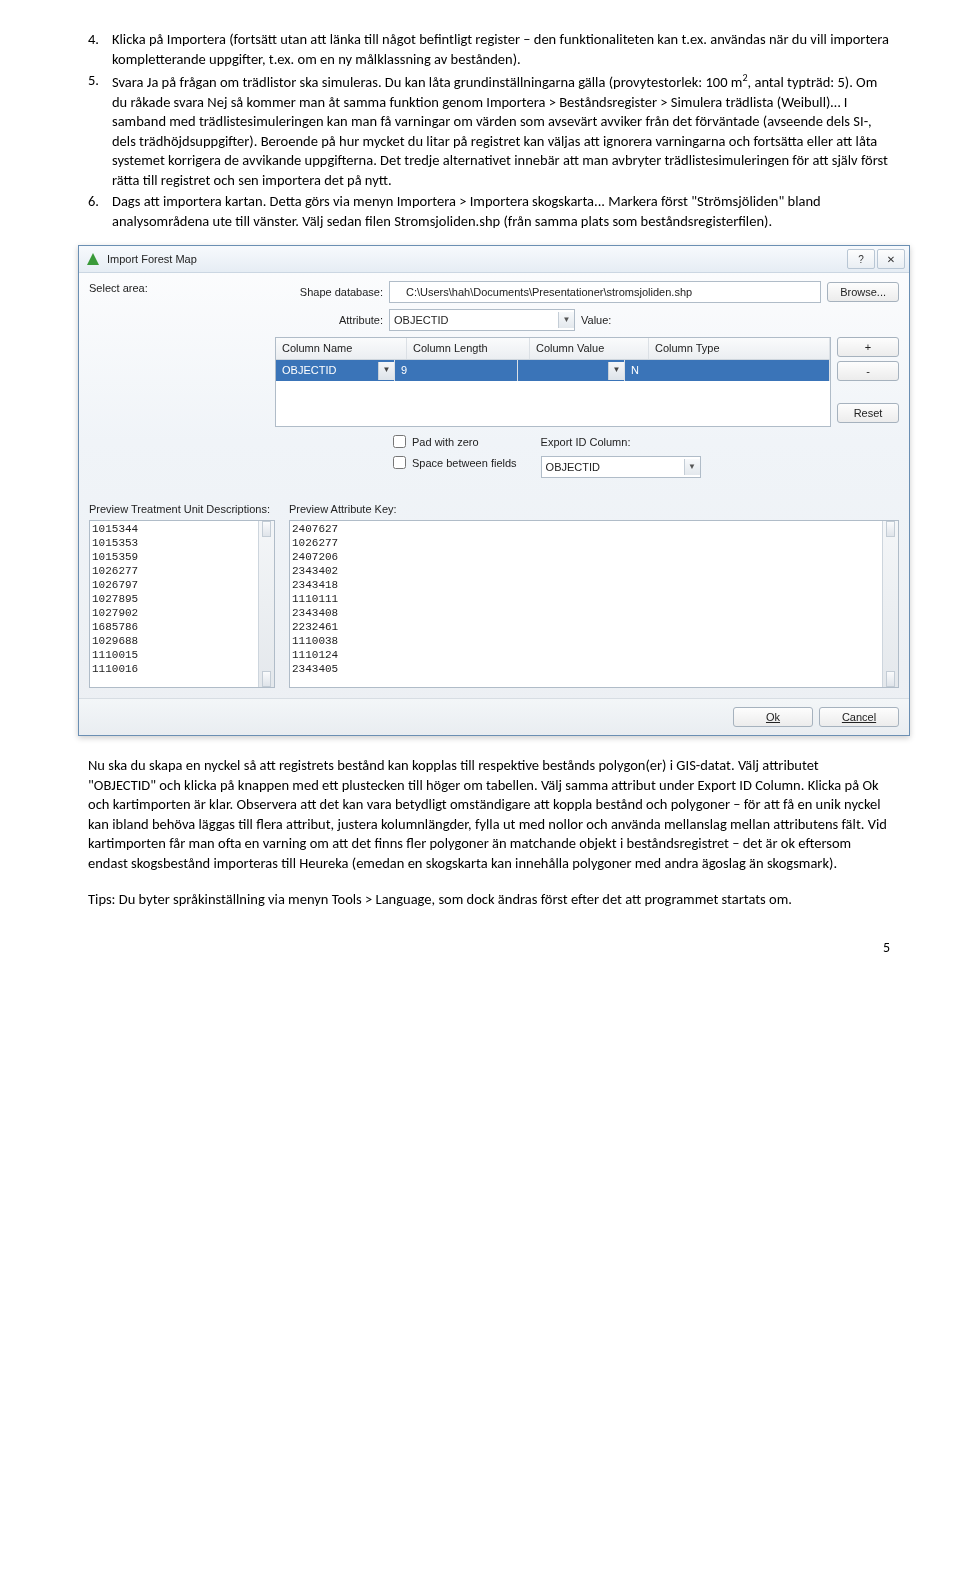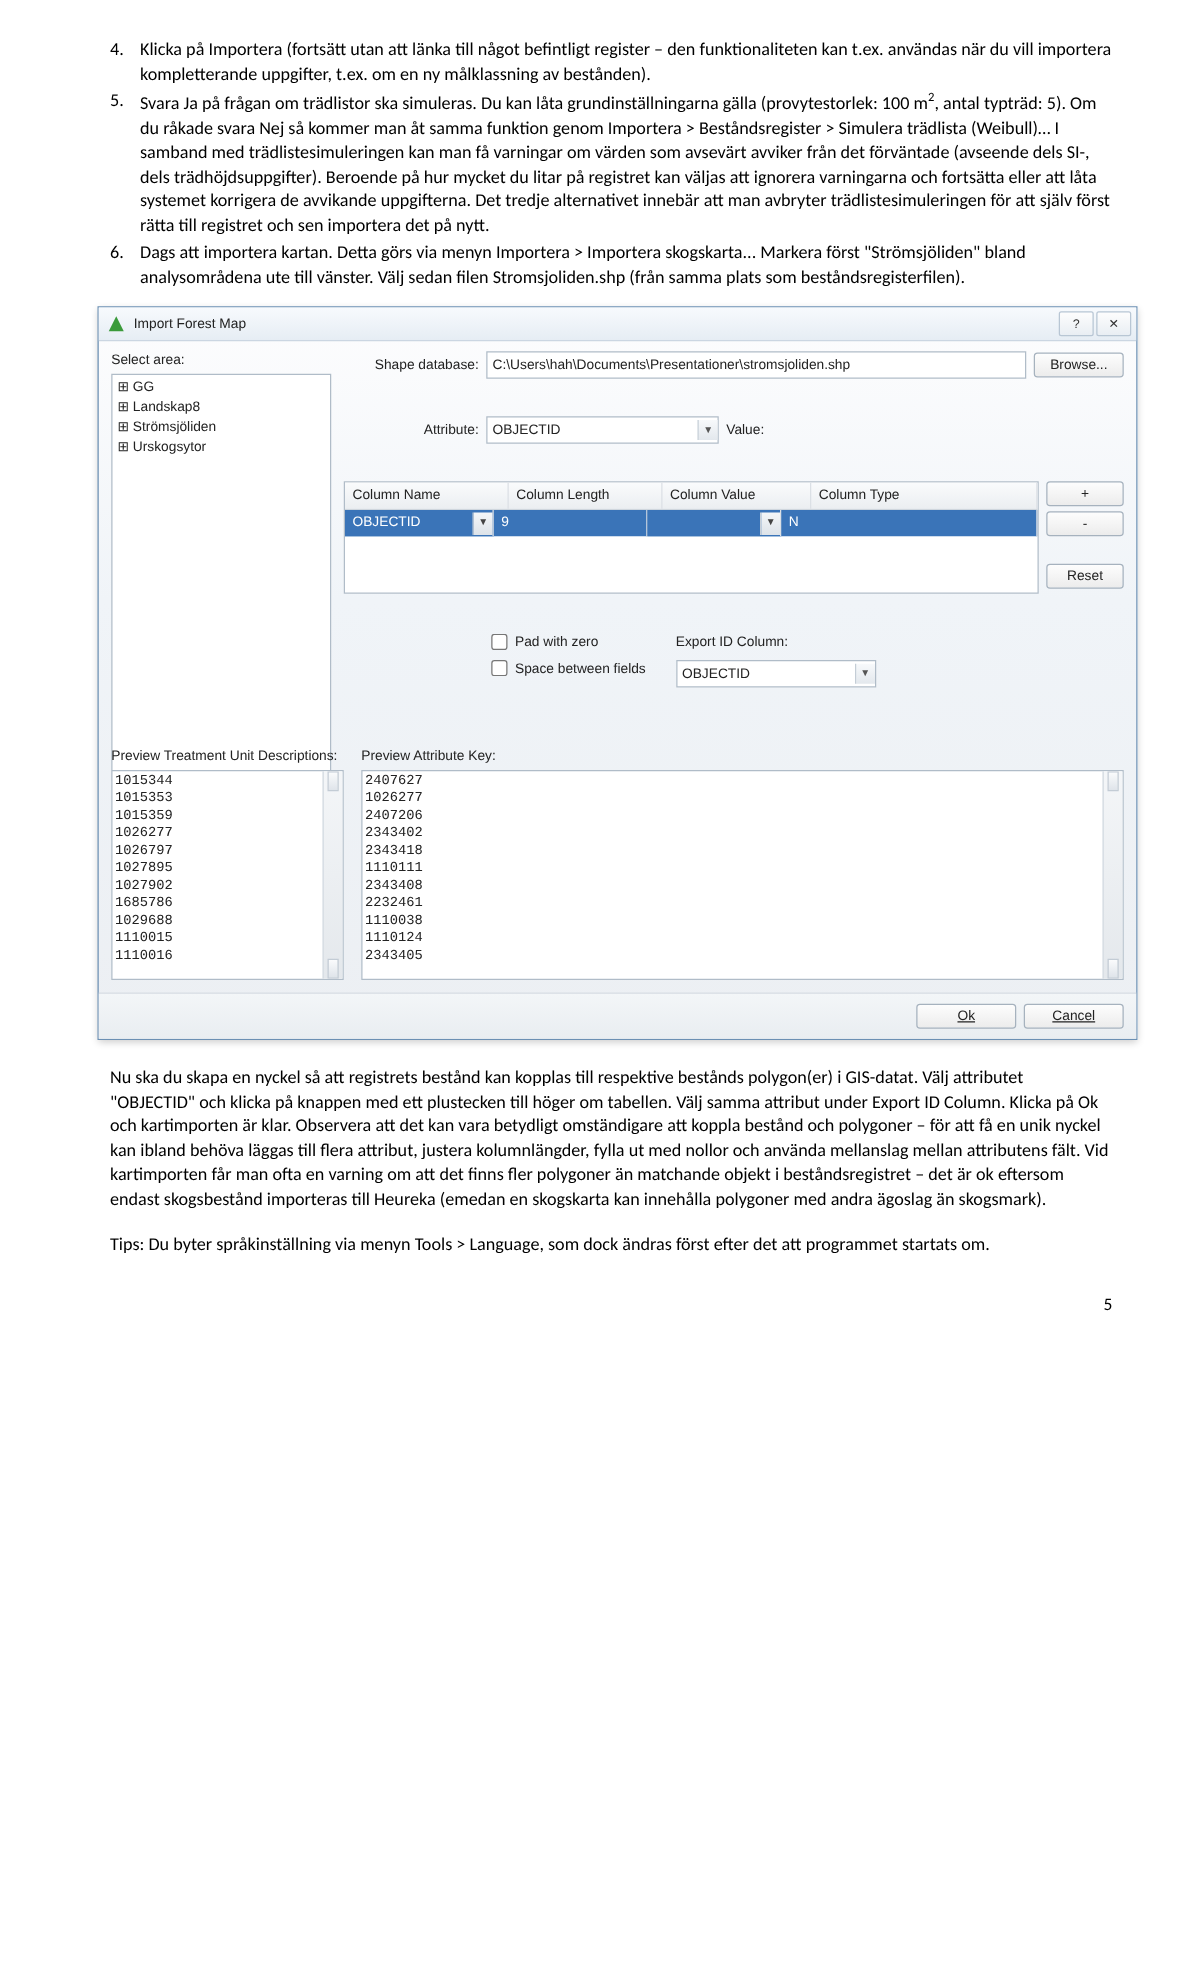--- a/index.html
+++ b/index.html
@@ -100,29 +100,29 @@
     background: linear-gradient(#f4f6f8,#e4e8ec);
     border-left:1px solid #cdd5dd;
   }
   .list-box .sb::before, .list-box .sb::after{
     content:""; position:absolute; left:3px; right:3px; height:14px;
     background: linear-gradient(#fafbfc,#dfe4ea);
     border:1px solid #c3ccd5;
   }
   .list-box .sb::before{ top:0; }
   .list-box .sb::after{ bottom:0; }
-  .right-pane { flex: 1; display:flex; flex-direction:column;gap:24px; }
+  .right-pane { flex: 1; display:flex; flex-direction:column; }
   .row { display:flex; align-items:center; gap:6px; margin-bottom:6px; }
   .row .flabel { width: 108px; text-align: right; }
   .txt-field {
     flex:1;
     background:#fff;
     border:1px solid #b0bcc8;
     height:18px;
-    padding: 1px 4px;
+    padding: 1px 16px;
     font-size:11px;
     display:flex;align-items:center;
     overflow:hidden; white-space:nowrap;
   }
   .dd {
     background:#fff;
     border:1px solid #b0bcc8;
     height:18px;
     padding:1px 4px;
     font-size:11px;
@@ -233,26 +233,20 @@
           <polygon points="7,1 13,13 1,13" fill="#3a9a3a"></polygon>
         </svg>
     </span>
     <span class="title-text">Import Forest Map</span>
     <span class="wbtn">?</span>
     <span class="wbtn">✕</span>
   </div>
   <div class="dlg-body">
     <div class="left-pane">
       <span class="lbl">Select area:</span>
-      <div class="tree-box">
-        <div class="tree-item"><span>⊞</span>&nbsp;<span>GG</span></div>
-        <div class="tree-item"><span>⊞</span>&nbsp;<span>Landskap8</span></div>
-        <div class="tree-item"><span>⊞</span>&nbsp;<span>Strömsjöliden</span></div>
-        <div class="tree-item"><span>⊞</span>&nbsp;<span>Urskogsytor</span></div>
-      </div>
     </div>
 
     <div class="right-pane">
       <div class="row">
         <span class="flabel">Shape database:</span>
         <div class="txt-field">
             <span>C:\Users\hah\Documents\Presentationer\stromsjoliden.shp</span>
           </div>
         <button class="btn">Browse...</button>
       </div>

